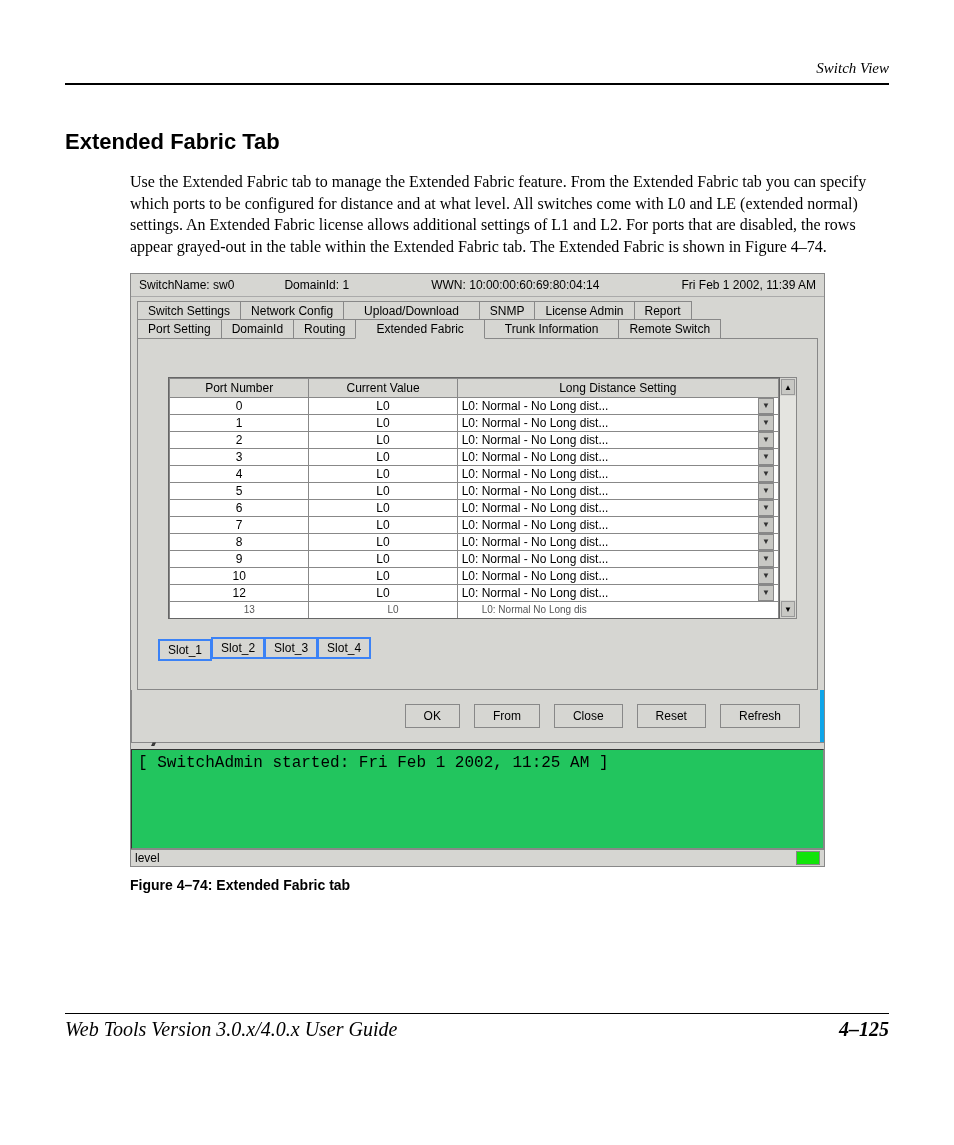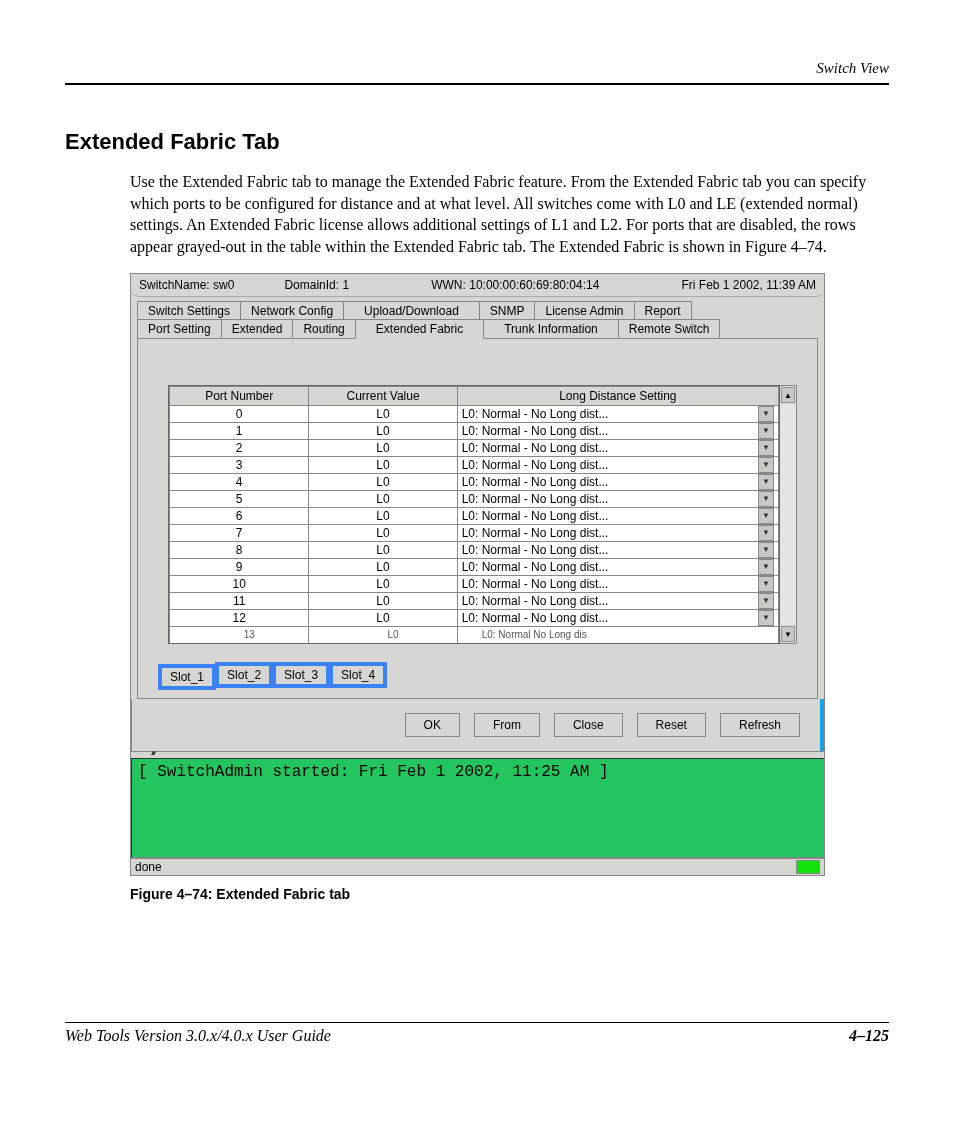--- a/index.html
+++ b/index.html
@@ -45,21 +45,20 @@
     color: #000;
     box-sizing: border-box;
   }
   .info-bar {
     display: flex;
     padding: 4px 8px;
     font-size: 12px;
     gap: 50px;
     background: #d6d6d2;
     border-bottom: 1px solid #aaa;
-    border-radius: 8px;
   }
   .info-bar span { white-space: nowrap; }
   .info-bar .stretch { flex: 1; text-align: center; }
   .tabs-area {
     padding: 4px 6px 0 6px;
     background: #d6d6d2;
   }
   .tab-row { display: flex; }
   .tab {
     border: 1px solid #888;
@@ -81,21 +80,21 @@
   }
   .tab-content {
     border: 1px solid #888;
     background: #d6d6d2;
     padding: 30px 20px 10px 20px;
     min-height: 310px;
     position: relative;
   }
   .grid-wrap {
     display: flex;
-    margin: 16px 0 0 10px;
+    margin: 8px 0 0 10px;
   }
   .grid {
     flex: 1;
     background: #fff;
     border: 1px solid #666;
   }
   .grid table {
     width: 100%;
     border-collapse: collapse;
     font-size: 12px;
@@ -152,21 +151,21 @@
     justify-content: center;
     font-size: 8px;
     cursor: pointer;
   }
   .sb-track { flex: 1; background: #e4e4e0; }
   .slot-tabs {
     display: flex;
     margin: 18px 0 0 0;
   }
   .slot-tab {
-    border: 4px solid #3b82f6;
+    border: 2px solid #3b82f6;
     padding: 2px 8px;
     font-size: 12px;
     margin-right: -1px;
     background: #d6d6d2;
     cursor: pointer;
   }
   .slot-tab.sel {
     position: relative;
     top: 2px;
   }
@@ -236,21 +235,21 @@
     margin-top: 120px;
   }
   .footer-line {
     border-top: 1.5px solid #000;
     margin-bottom: 4px;
   }
   .footer-row {
     display: flex;
     justify-content: space-between;
     font-style: italic;
-    font-size: 16px;
+    font-size: 20px;
   }
   .truncated td { color: #555; border-bottom: none; padding-left: 24px; }
 </style>
 </head>
 <body>
 
 <div class="page">
   <div class="header-text">Switch View</div>
   <div class="header-line"></div>
 
@@ -278,21 +277,21 @@
       <div class="tab-row" id="tabs-row1">
           <div class="tab">Switch Settings</div>
           <div class="tab">Network Config</div>
           <div class="tab wide">Upload/Download</div>
           <div class="tab">SNMP</div>
           <div class="tab">License Admin</div>
           <div class="tab">Report</div>
         </div>
       <div class="tab-row" id="tabs-row2">
           <div class="tab">Port Setting</div>
-          <div class="tab">Extended</div>
+          <div class="tab">DomainId</div>
           <div class="tab">Routing</div>
           <div class="tab sel wide">Extended Fabric</div>
           <div class="tab wide">Trunk Information</div>
           <div class="tab">Remote Switch</div>
         </div>
 
       <div class="tab-content">
         <div class="grid-wrap">
           <div class="grid">
             <table>
@@ -408,30 +407,20 @@
                     <td>10</td>
                     <td>L0</td>
                     <td class="left">
                       <div class="dd-cell">
                         <span>L0: Normal - No Long dist...</span>
                         <span class="dd-btn">▼</span>
                       </div>
                     </td>
                   </tr>
                   <tr>
-                    <td>11</td>
-                    <td>L0</td>
-                    <td class="left">
-                      <div class="dd-cell">
-                        <span>L0: Normal - No Long dist...</span>
-                        <span class="dd-btn">▼</span>
-                      </div>
-                    </td>
-                  </tr>
-                  <tr>
                     <td>12</td>
                     <td>L0</td>
                     <td class="left">
                       <div class="dd-cell">
                         <span>L0: Normal - No Long dist...</span>
                         <span class="dd-btn">▼</span>
                       </div>
                     </td>
                   </tr>
                   <tr class="truncated">
@@ -464,21 +453,21 @@
         <button class="btn">Close</button>
         <button class="btn">Reset</button>
         <button class="btn">Refresh</button>
       </div>
 
     <div class="splitter"></div>
 
     <div class="console">[ SwitchAdmin started: Fri Feb 1  2002, 11:25 AM ]</div>
 
     <div class="statusbar">
-      <span>done</span>
+      <span>level</span>
       <span class="status-light"></span>
     </div>
   </div>
 
   <div class="figure-caption">Figure 4–74:  Extended Fabric tab</div>
 
   <div class="footer">
     <div class="footer-line"></div>
     <div class="footer-row">
       <span>Web Tools Version 3.0.x/4.0.x User Guide</span>

